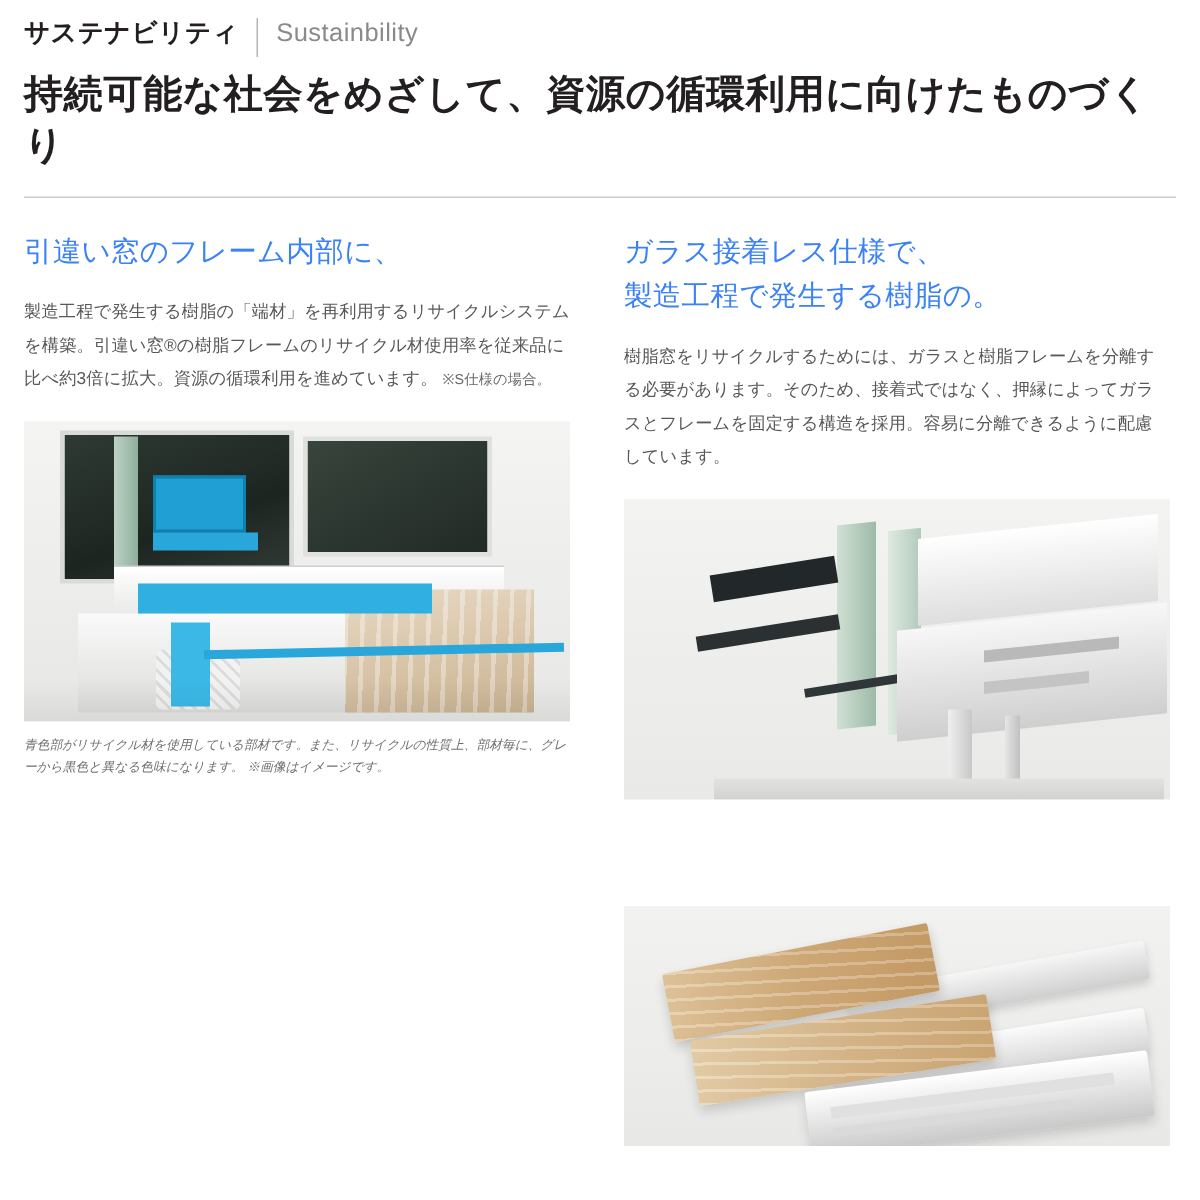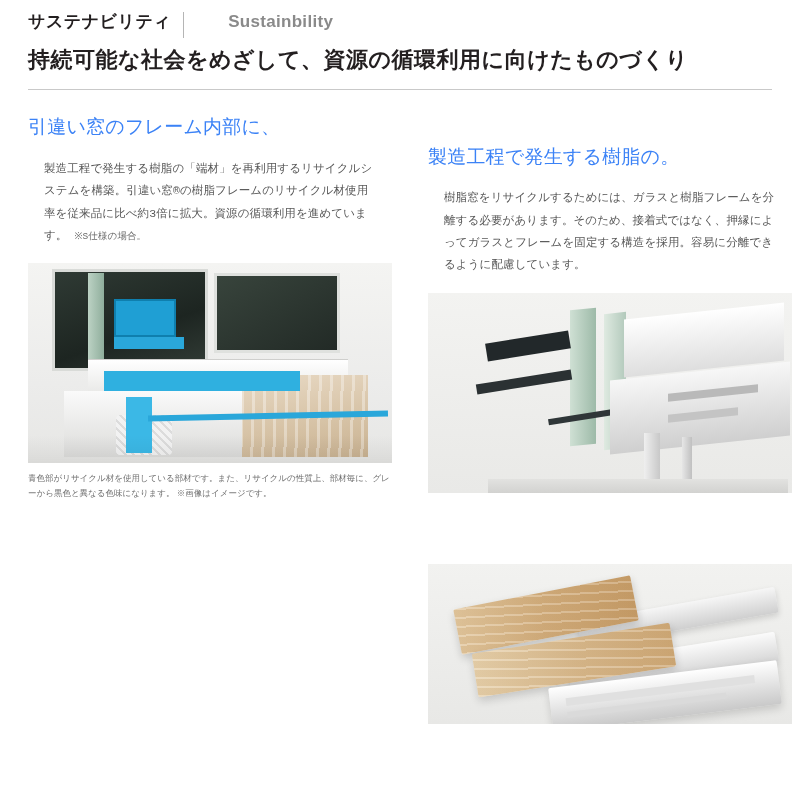--- a/index.html
+++ b/index.html
@@ -12,21 +12,21 @@
     background: #ffffff;
     font-family: "Liberation Sans", sans-serif;
     color: #231f20;
     overflow: hidden;
   }
   .page {
     position: relative;
     width: 800px;
     height: 800px;
     box-sizing: border-box;
-    padding: 0 28px;
+    padding: 0 16px;
   }
 
   
   .header {
     display: flex;
     align-items: baseline;
     padding-top: 10px;
     height: 30px;
   }
   .header-jp {
@@ -38,27 +38,26 @@
   .header-divider {
     width: 1px;
     align-self: stretch;
     background: #b5b5b5;
     margin: 2px 12px 2px 12px;
   }
   .header-en {
     font-size: 17px;
     color: #8a8a8a;
     letter-spacing: 0.3px;
-    font-weight: bold;
-    margin-left: 32px;
+    font-weight: normal;
   }
 
   .headline {
     margin-top: 6px;
-    font-size: 22px;
+    font-size: 26px;
     font-weight: bold;
     letter-spacing: 0.5px;
     color: #231f20;
     line-height: 1.3;
   }
   .header-rule {
     margin-top: 8px;
     height: 1px;
     background: #c9c9c9;
     width: 100%;
@@ -80,23 +79,22 @@
     line-height: 1.55;
     color: #3b82f6;
     font-weight: normal;
     margin: 0 0 14px 0;
     letter-spacing: 0.2px;
   }
   .sec-body {
     font-size: 11.5px;
     line-height: 1.95;
     color: #585858;
-    margin: 16px;
+    margin: 0;
     letter-spacing: 0.1px;
-    font-family: Liberation Mono, monospace;
   }
   .sec-body .note-inline {
     font-size: 9.5px;
     color: #6a6a6a;
   }
 
   
   .figure {
     margin-top: 16px;
     position: relative;
@@ -106,20 +104,21 @@
   }
   .fig-a { height: 200px; }
   .fig-b { height: 200px; }
   .fig-c { height: 160px; }
 
   .caption {
     margin-top: 8px;
     font-size: 8.5px;
     line-height: 1.75;
     color: #6f6f6f;
+    font-style: italic;
   }
 
   
   .figA-bg {
     position: absolute; inset: 0;
     background: linear-gradient(180deg,#f4f4f2 0%, #ececeb 60%, #e7e7e5 100%);
   }
   .figA-darkpanel {
     position: absolute; left: 24px; top: 6px; width: 150px; height: 96px;
     background: linear-gradient(160deg,#2f3a34,#1d2521 60%, #323c36);
@@ -332,21 +331,21 @@
         <p class="caption">青色部がリサイクル材を使用している部材です。また、リサイクルの性質上、部材毎に、グレーから黒色と異なる色味になります。
 ※画像はイメージです。</p>
       </section>
 
     </div>
 
     <div class="col">
 
       <section>
         <h2 class="sec-title">
-          <br>
+          <span>ガラス接着レス仕様で、</span><br>
           <span>製造工程で発生する樹脂の。</span>
         </h2>
         <p class="sec-body">樹脂窓をリサイクルするためには、ガラスと樹脂フレームを分離する必要があります。そのため、接着式ではなく、押縁によってガラスとフレームを固定する構造を採用。容易に分離できるように配慮しています。</p>
 
         <div class="figure fig-b">
           <div class="figB-bg"></div>
           <div class="figB-glassA"></div>
           <div class="figB-glassB"></div>
           <div class="figB-dark"></div>
           <div class="figB-dark2"></div>

